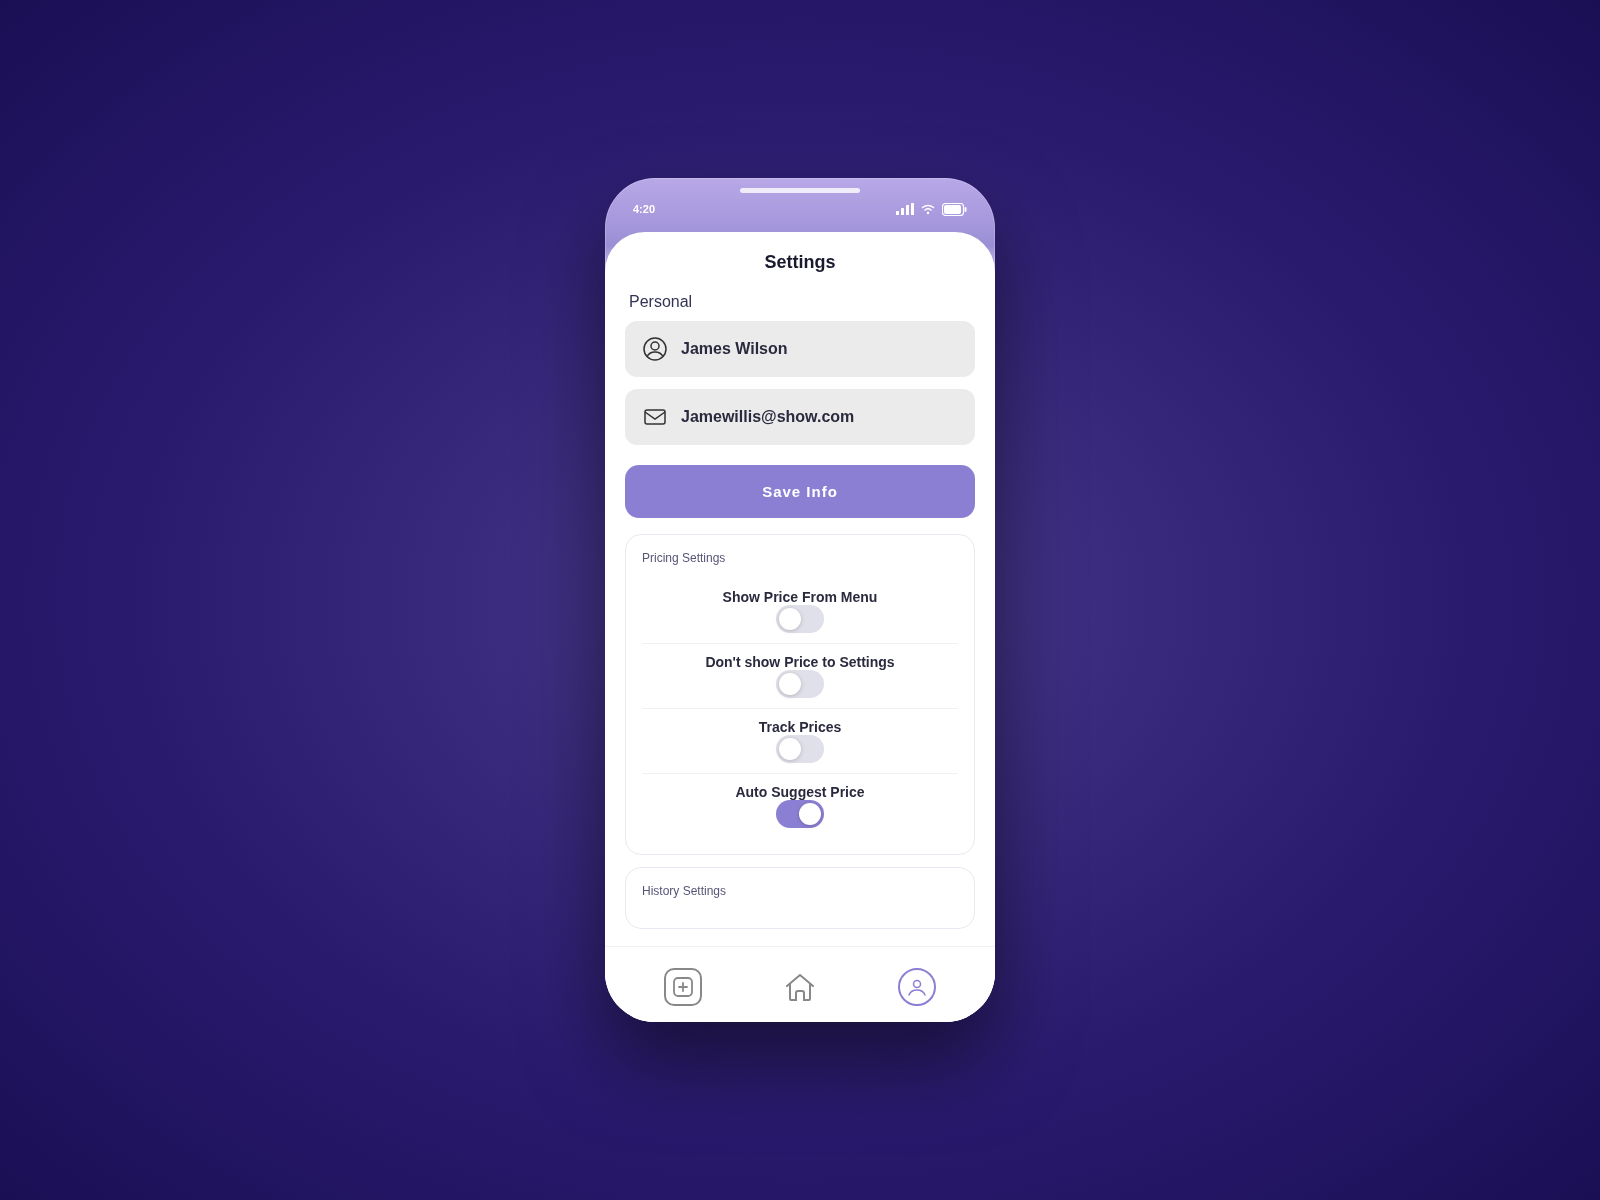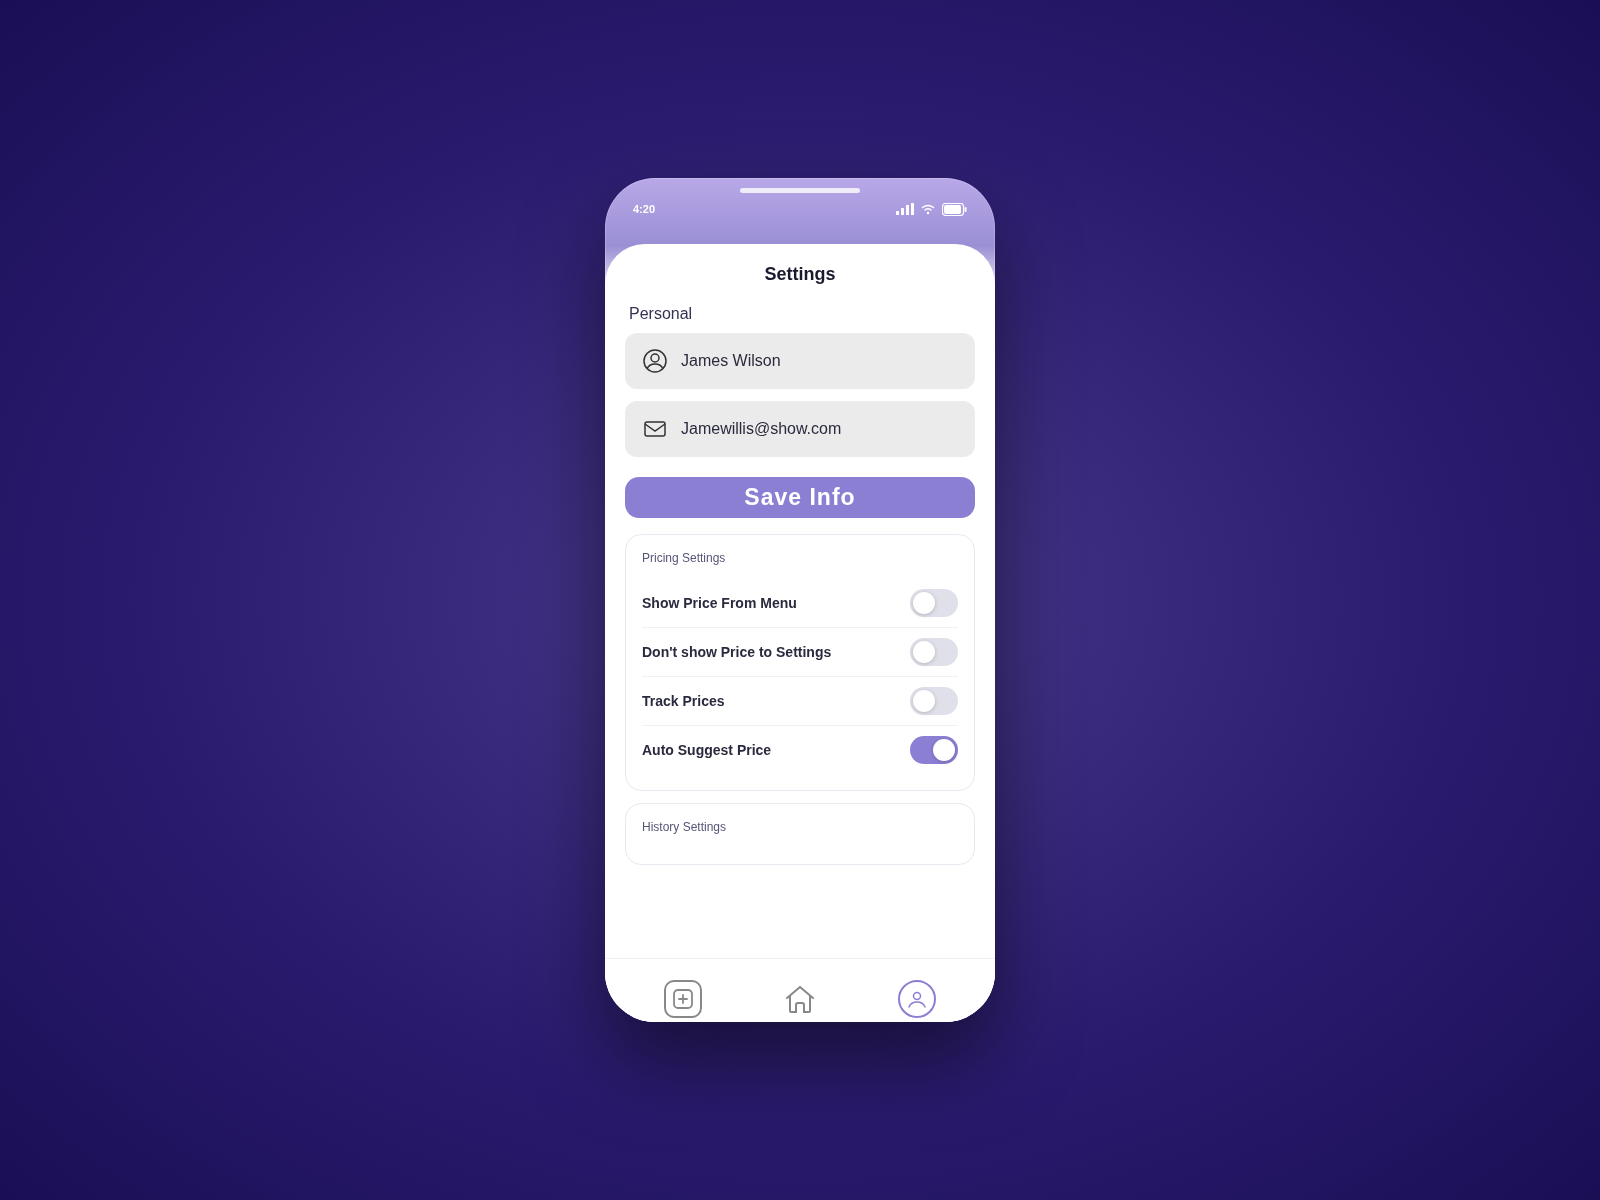--- a/index.html
+++ b/index.html
@@ -54,21 +54,21 @@
       border-radius: 3px;
       position: absolute;
       top: 10px;
       left: 50%;
       transform: translateX(-50%);
     }
 
     .screen-content {
       background: #ffffff;
       border-radius: 40px 40px 0 0;
-      margin-top: 16px;
+      margin-top: 4px;
       height: calc(100% - 50px);
       overflow: hidden;
       display: flex;
       flex-direction: column;
     }
 
     .screen-header {
       padding: 20px 0 10px;
       text-align: center;
     }
@@ -113,30 +113,30 @@
       display: flex;
       align-items: center;
       justify-content: center;
       color: #333;
       flex-shrink: 0;
     }
 
     .input-text {
       font-size: 16px;
       color: #2a2a3e;
-      font-weight: 400;
+      font-weight: 700;
     }
 
     .save-btn {
       background: #8b7fd4;
       color: #ffffff;
       border: none;
       border-radius: 14px;
-      padding: 7px;
-      font-size: 23px;
+      padding: 18px;
+      font-size: 15px;
       font-weight: 600;
       letter-spacing: 1px;
       width: 100%;
       cursor: pointer;
       margin: 8px 0 16px;
     }
 
     .settings-card {
       background: #ffffff;
       border: 1px solid #e8e8f0;
@@ -151,20 +151,21 @@
       color: #555577;
       margin-bottom: 14px;
     }
 
     .toggle-row {
       display: flex;
       align-items: center;
       justify-content: space-between;
       padding: 10px 0;
       border-bottom: 1px solid #f0f0f5;
+      flex-direction: column;
     }
 
     .toggle-row:last-child {
       border-bottom: none;
     }
 
     .toggle-label {
       font-size: 14px;
       font-weight: 600;
       color: #2a2a3e;

